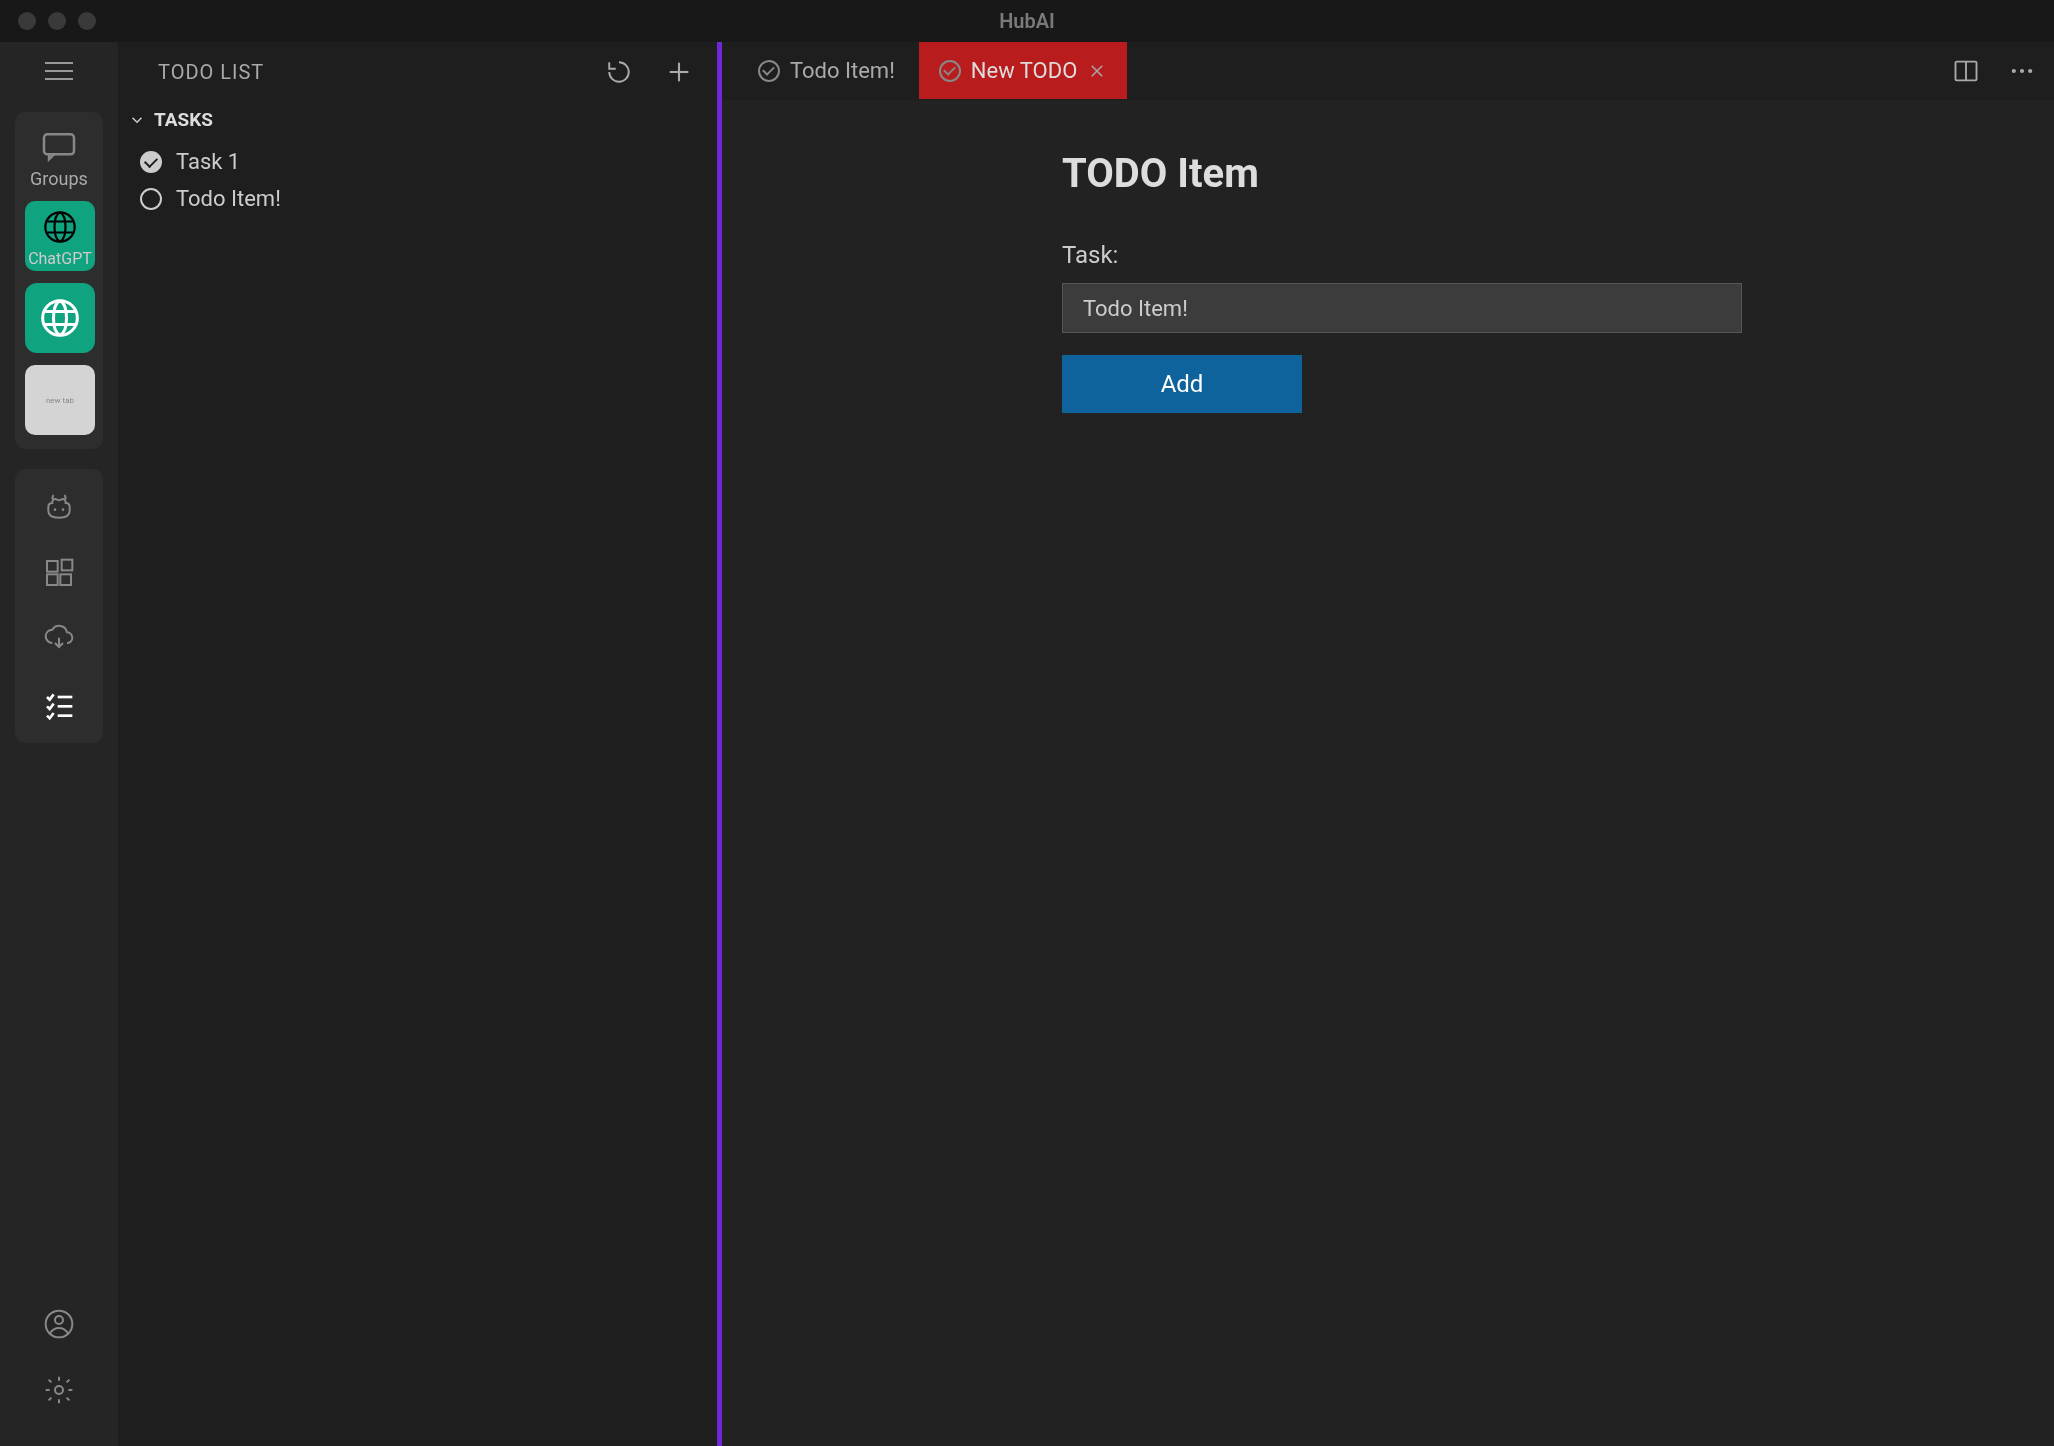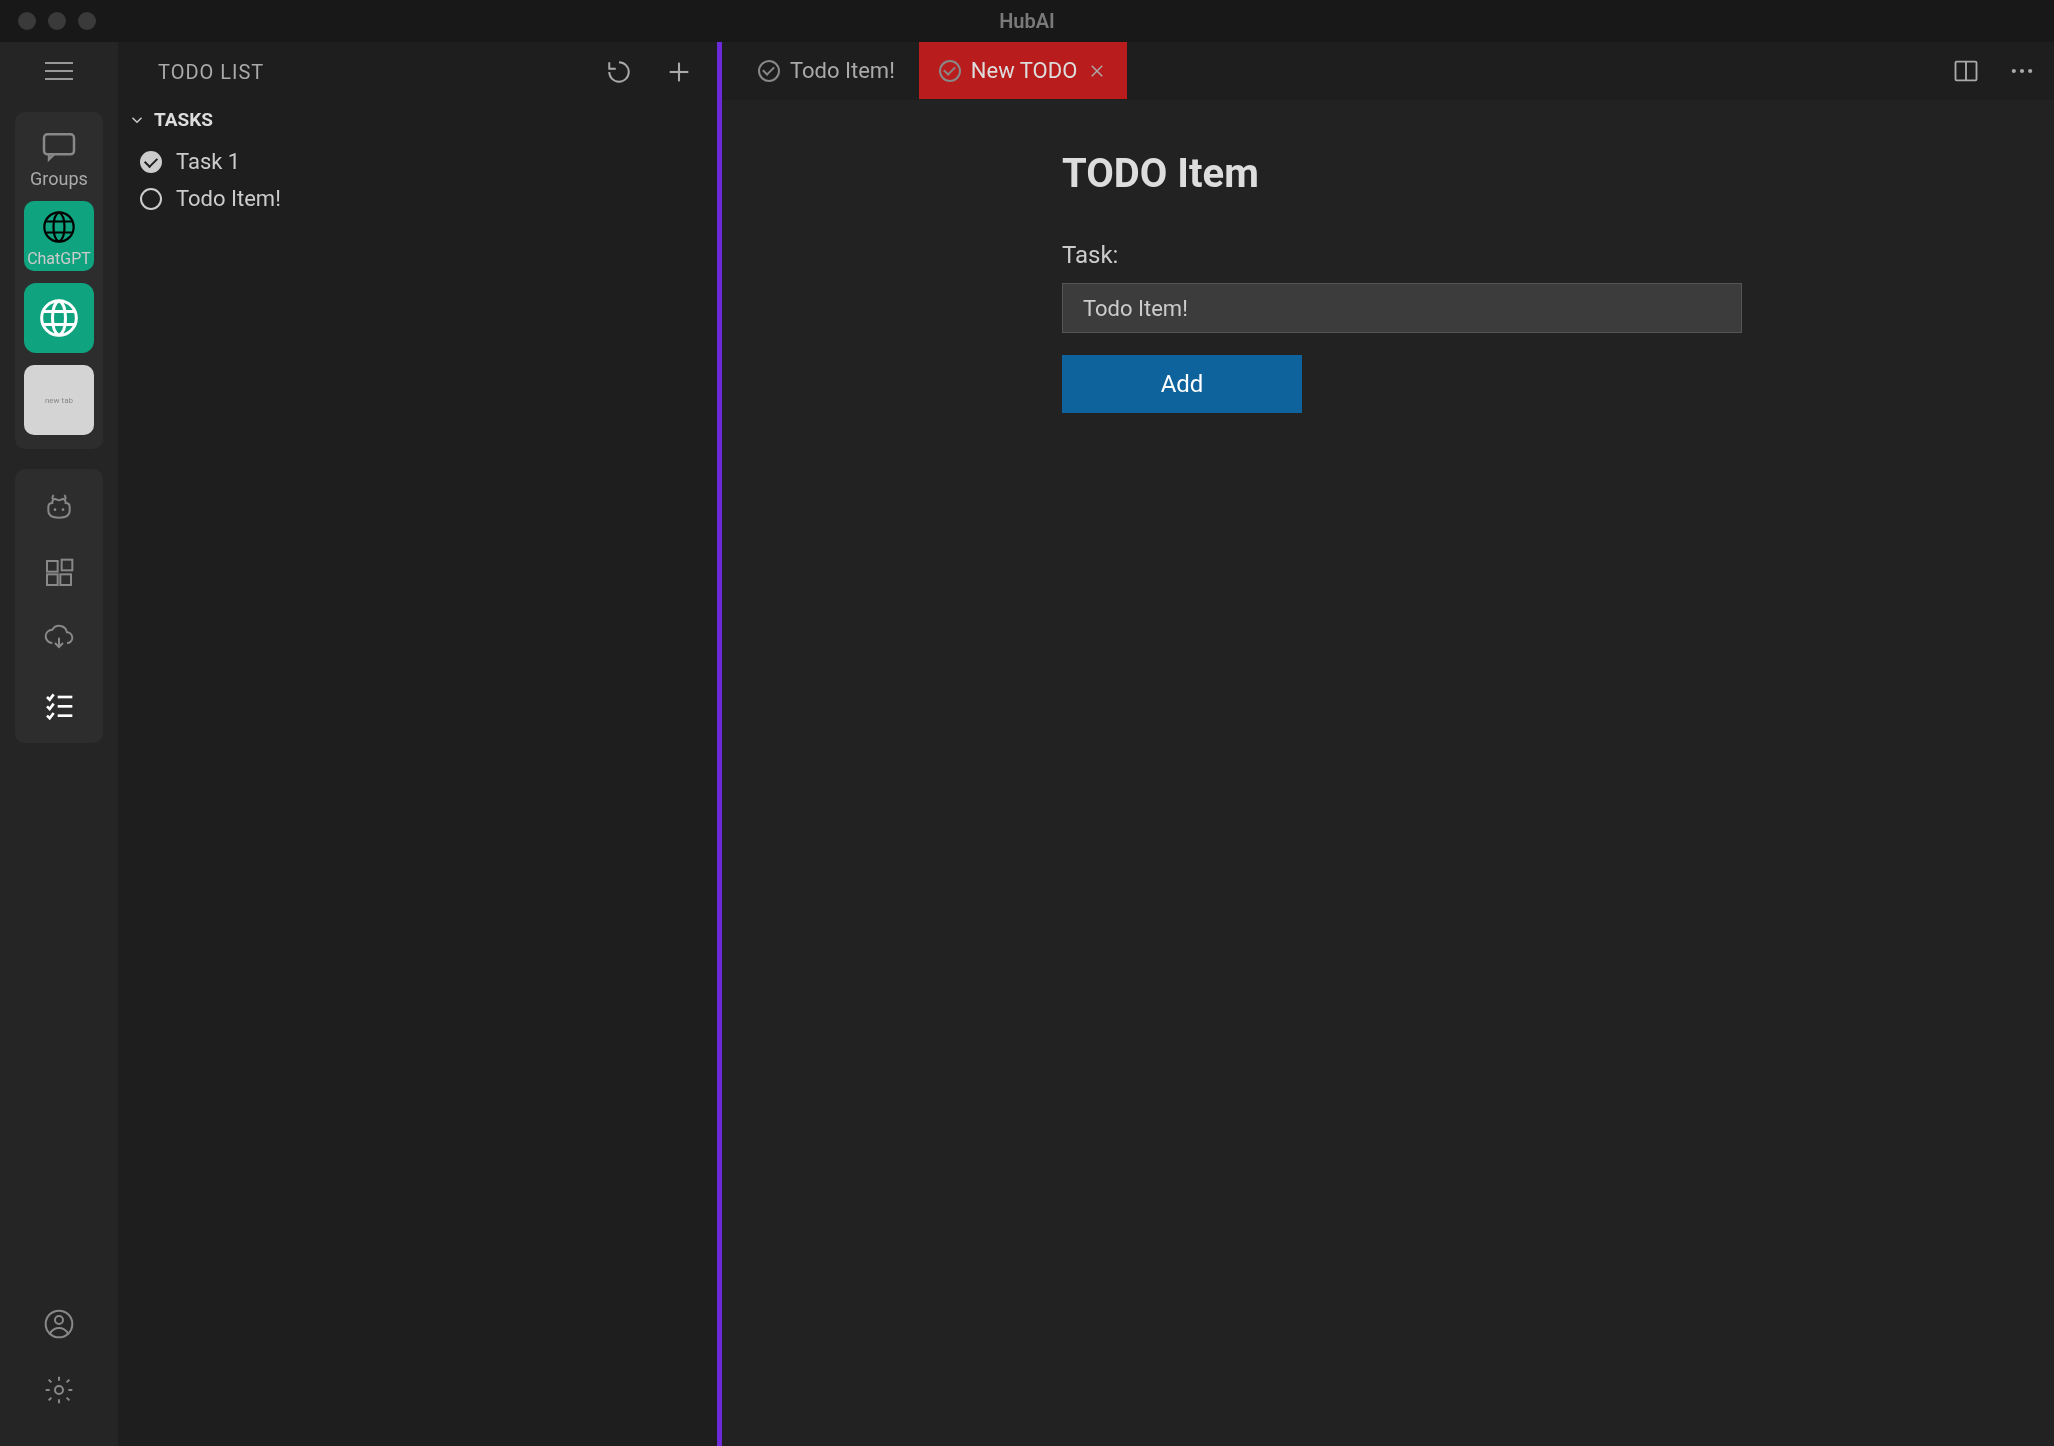--- a/index.html
+++ b/index.html
@@ -73,21 +73,21 @@
 }
 .activity-bar-menu div {
   height: 2px;
   background: #999;
   width: 28px;
   margin: 0 auto;
 }
 .activity-group {
   display:flex;
   flex-direction:column;
-  align-items:center;
+  align-items:flex-end;
   gap:12px;
   background:#2d2d2d;
   border-radius:10px;
   padding:14px 8px;
   width:88px;
 }
 .activity-item {
   width: 72px;
   display: flex;
   flex-direction: column;

